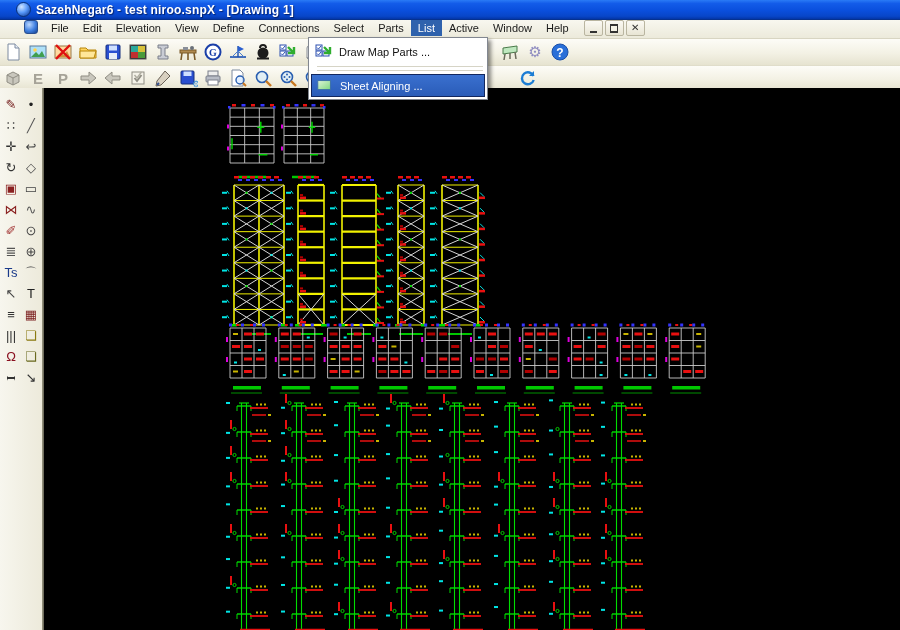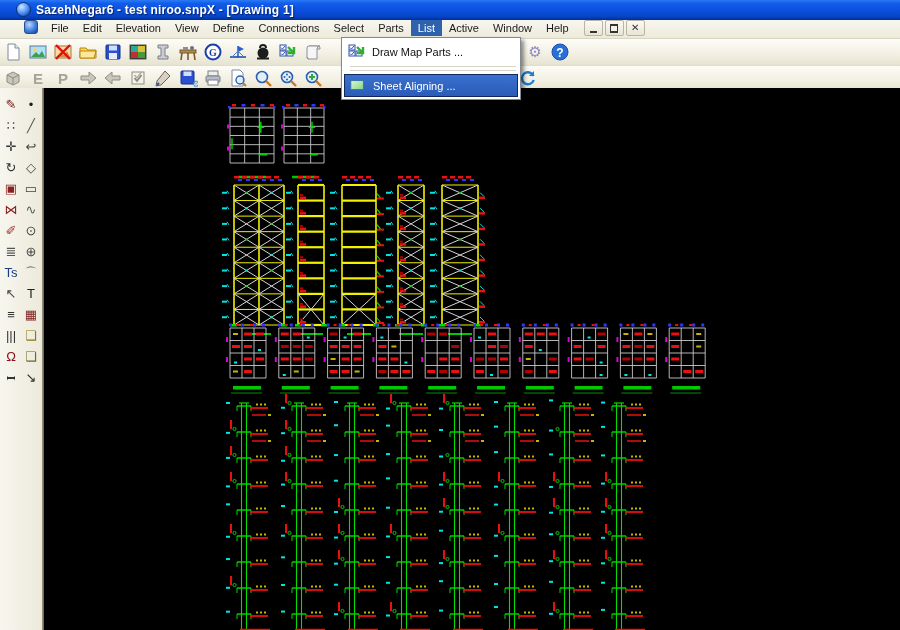--- a/index.html
+++ b/index.html
@@ -44,21 +44,21 @@
   .body{position:absolute;top:88px;left:0;right:0;bottom:0;display:flex;}
   .left-toolbar{width:42px;background:linear-gradient(90deg,#f7f6ee,#edeadb);border-right:1px solid #908d79;
     display:grid;grid-template-columns:20px 20px;align-content:start;padding-top:6px;justify-content:center;}
   .ltb-btn{width:20px;height:21px;display:flex;align-items:center;justify-content:center;
     font-size:13px;color:#3a3a3a;}
   .ltb-btn .rot90{display:inline-block;transform:rotate(90deg);font-family:"Liberation Serif",serif;font-weight:bold;}
   .canvas{position:relative;flex:1;background:#000;border-left:1px solid #6f6d5d;overflow:hidden;}
   .canvas svg{position:absolute;left:0;top:0;}
 
   
-  .dropdown{position:absolute;left:341px;top:37px;width:174px;background:#fff;
+  .dropdown{position:absolute;left:308px;top:37px;width:174px;background:#fff;
     border:1px solid #828790;box-shadow:3px 3px 4px rgba(0,0,0,.45);z-index:40;padding:2px;}
   .dd-item{display:flex;align-items:center;height:23px;font-size:11px;color:#111;padding:0 4px 0 2px;position:relative;}
   .dd-item .dd-icon{width:22px;height:18px;display:flex;align-items:center;justify-content:center;flex:0 0 auto;margin-right:4px;}
   .dd-item.disabled{color:#a8a8a0;}
   .dd-item.selected{background:linear-gradient(180deg,#3a70cf,#2a5cb8);color:#fff;
     border:1px solid #12275e;height:21px;}
   .dd-sep{height:1px;background:#d6d4c6;margin:3px 2px 3px 6px;}
 </style>
 </head>
 <body>

